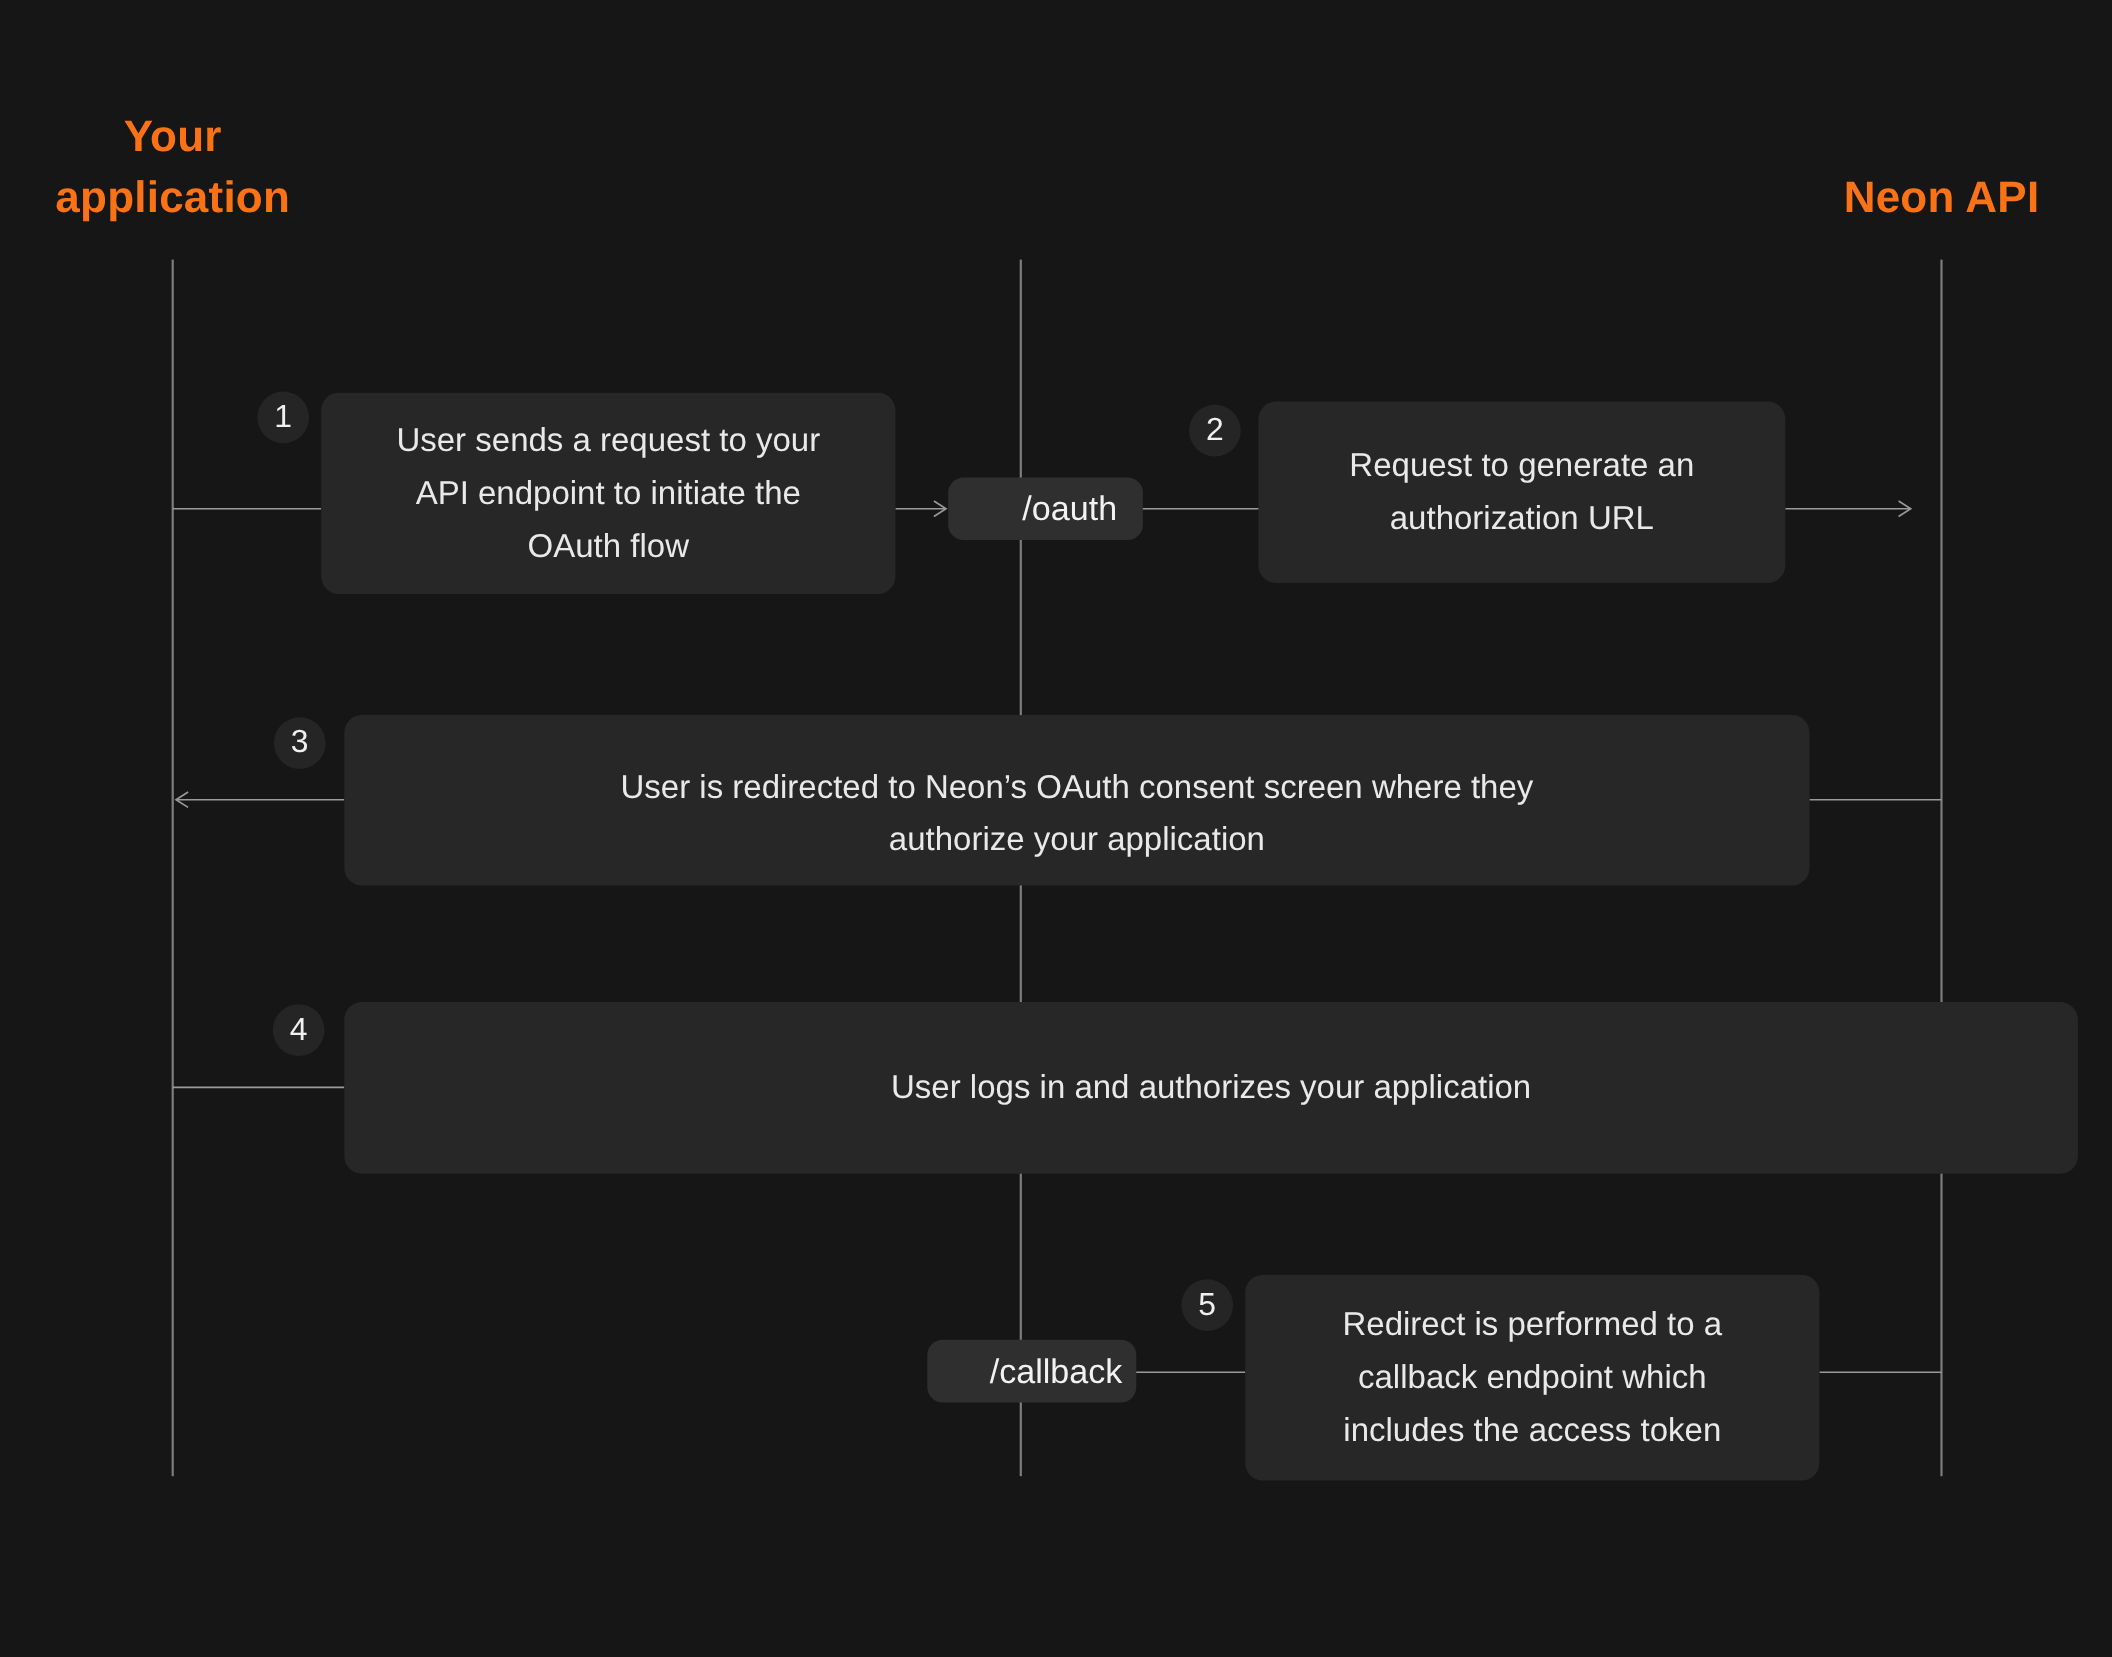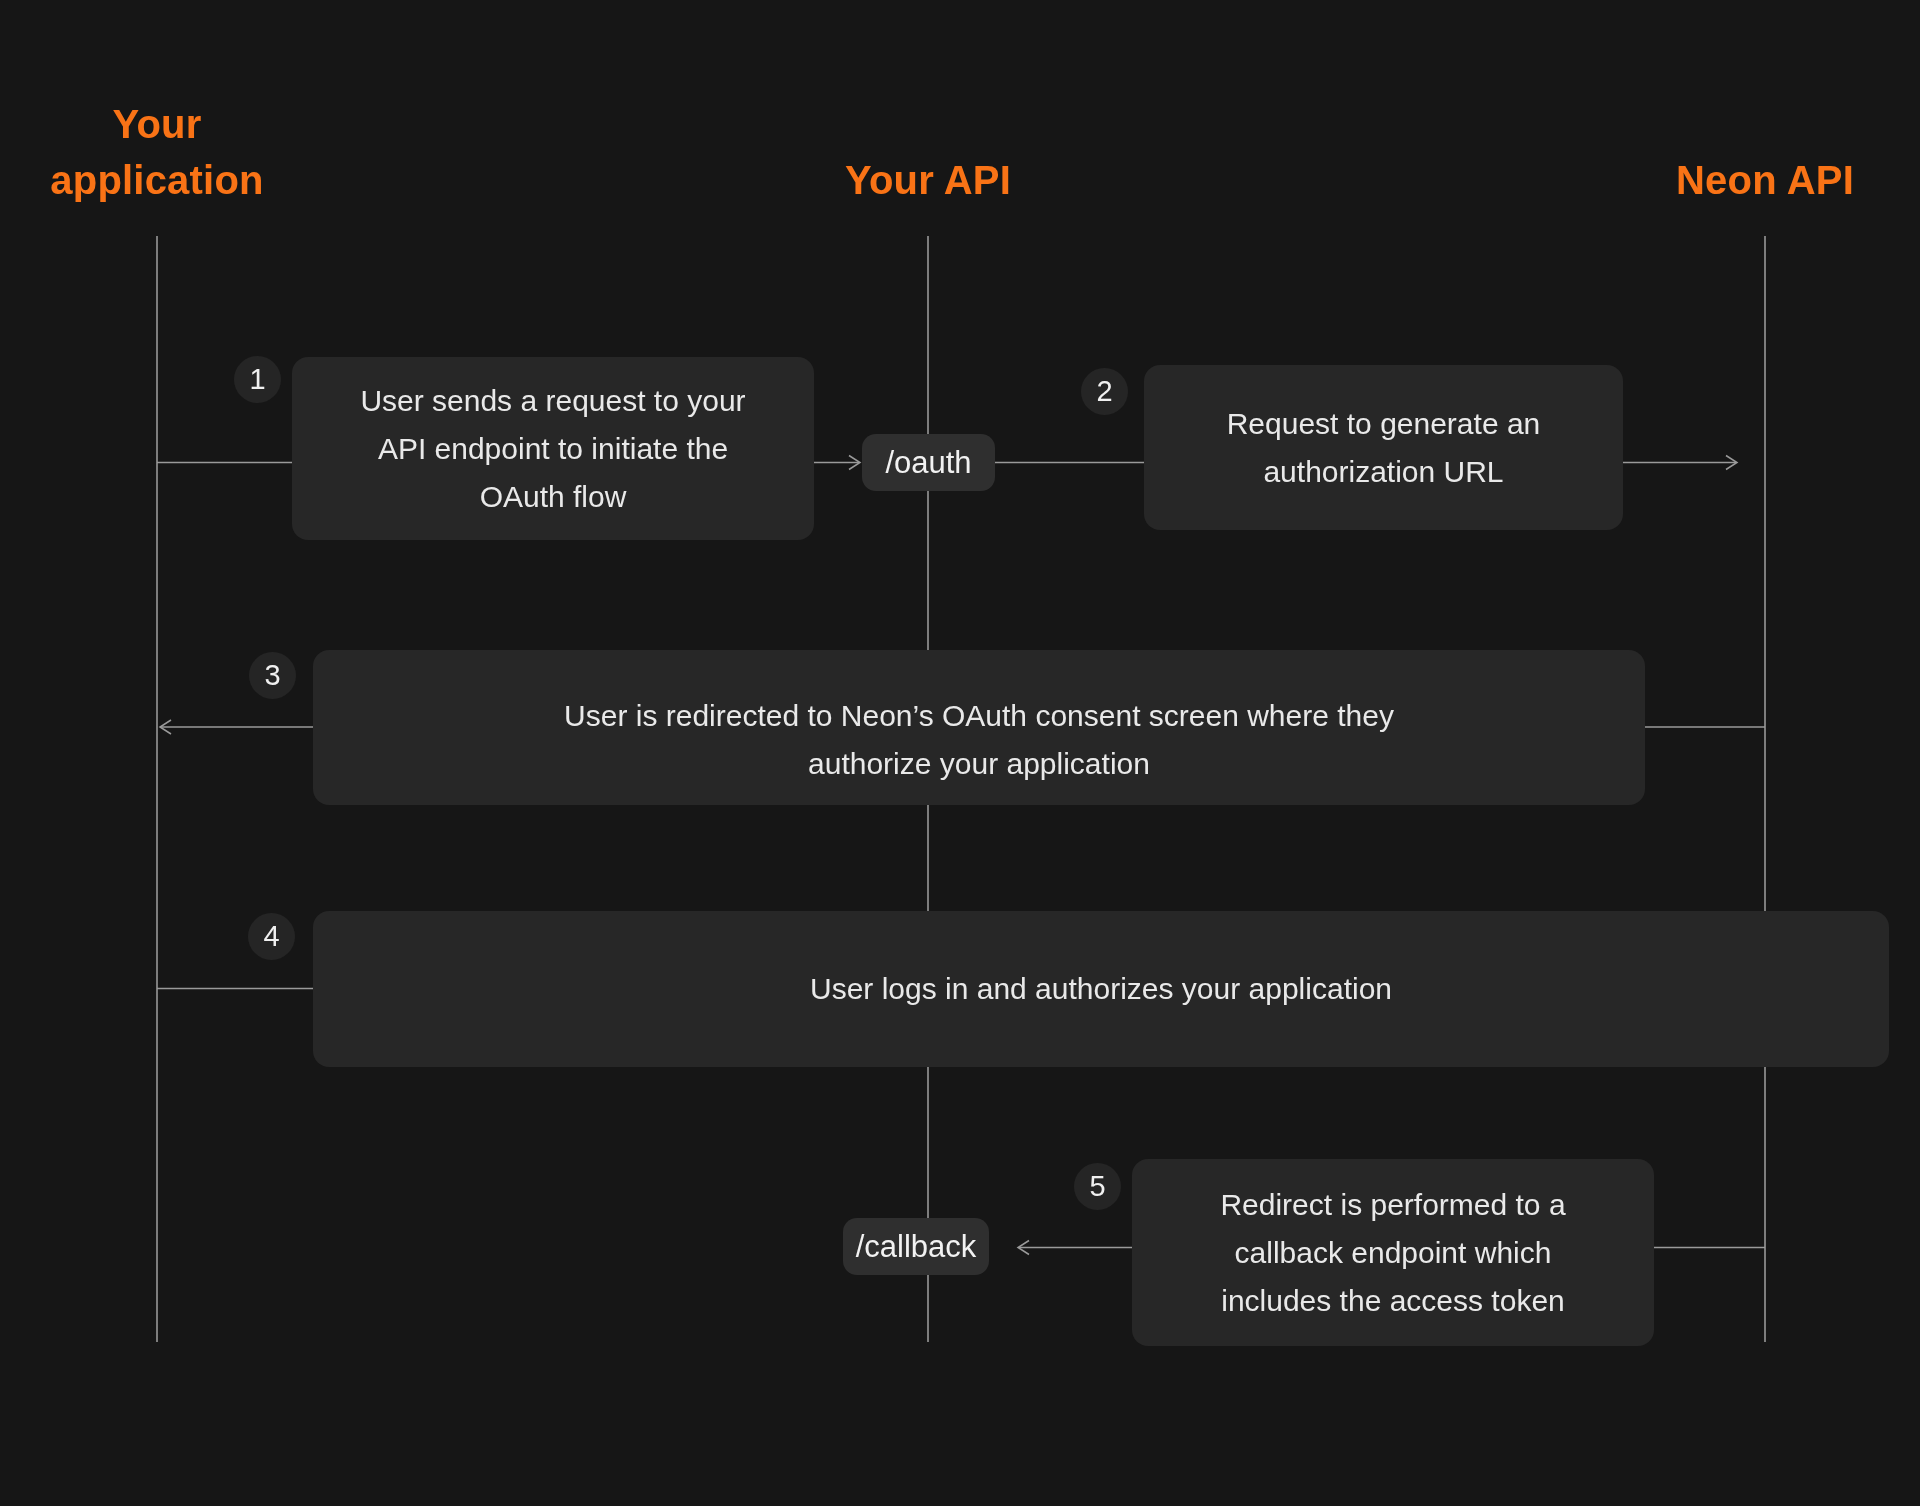--- a/index.html
+++ b/index.html
@@ -72,20 +72,21 @@
   .pill{
     position:absolute;
     background:#2f2f2f;
     border-radius:14px;
     display:flex;
     align-items:center;
     justify-content:center;
     color:#f2f2f2;
     font-size:31px;
     z-index:4;
+    padding-left:44px;
   }
   #pill-oauth{left:862px;top:434px;width:133px;height:57px;}
   #pill-callback{left:843px;top:1218px;width:146px;height:57px;}
 
   
   .badge{
     position:absolute;
     width:47px;height:47px;
     border-radius:50%;
     background:#252525;
@@ -102,21 +103,20 @@
   #badge3{left:249px;top:652px;}
   #badge4{left:248px;top:913px;}
   #badge5{left:1074px;top:1163px;}
 </style>
 </head>
 <body>
 
 <div class="canvas">
 
   <div class="lane-header" id="hdr-app">Your application</div>
-  <div class="lane-header" id="hdr-api">Your API</div>
   <div class="lane-header" id="hdr-neon">Neon API</div>
 
   <div class="lifeline" id="life-app"></div>
   <div class="lifeline" id="life-api"></div>
   <div class="lifeline" id="life-neon"></div>
 
   <svg id="connectors" width="1920" height="1506" viewBox="0 0 1920 1506">
 
     <line x1="157" y1="462.5" x2="292" y2="462.5"></line>
     <line x1="814" y1="462.5" x2="859" y2="462.5"></line>

